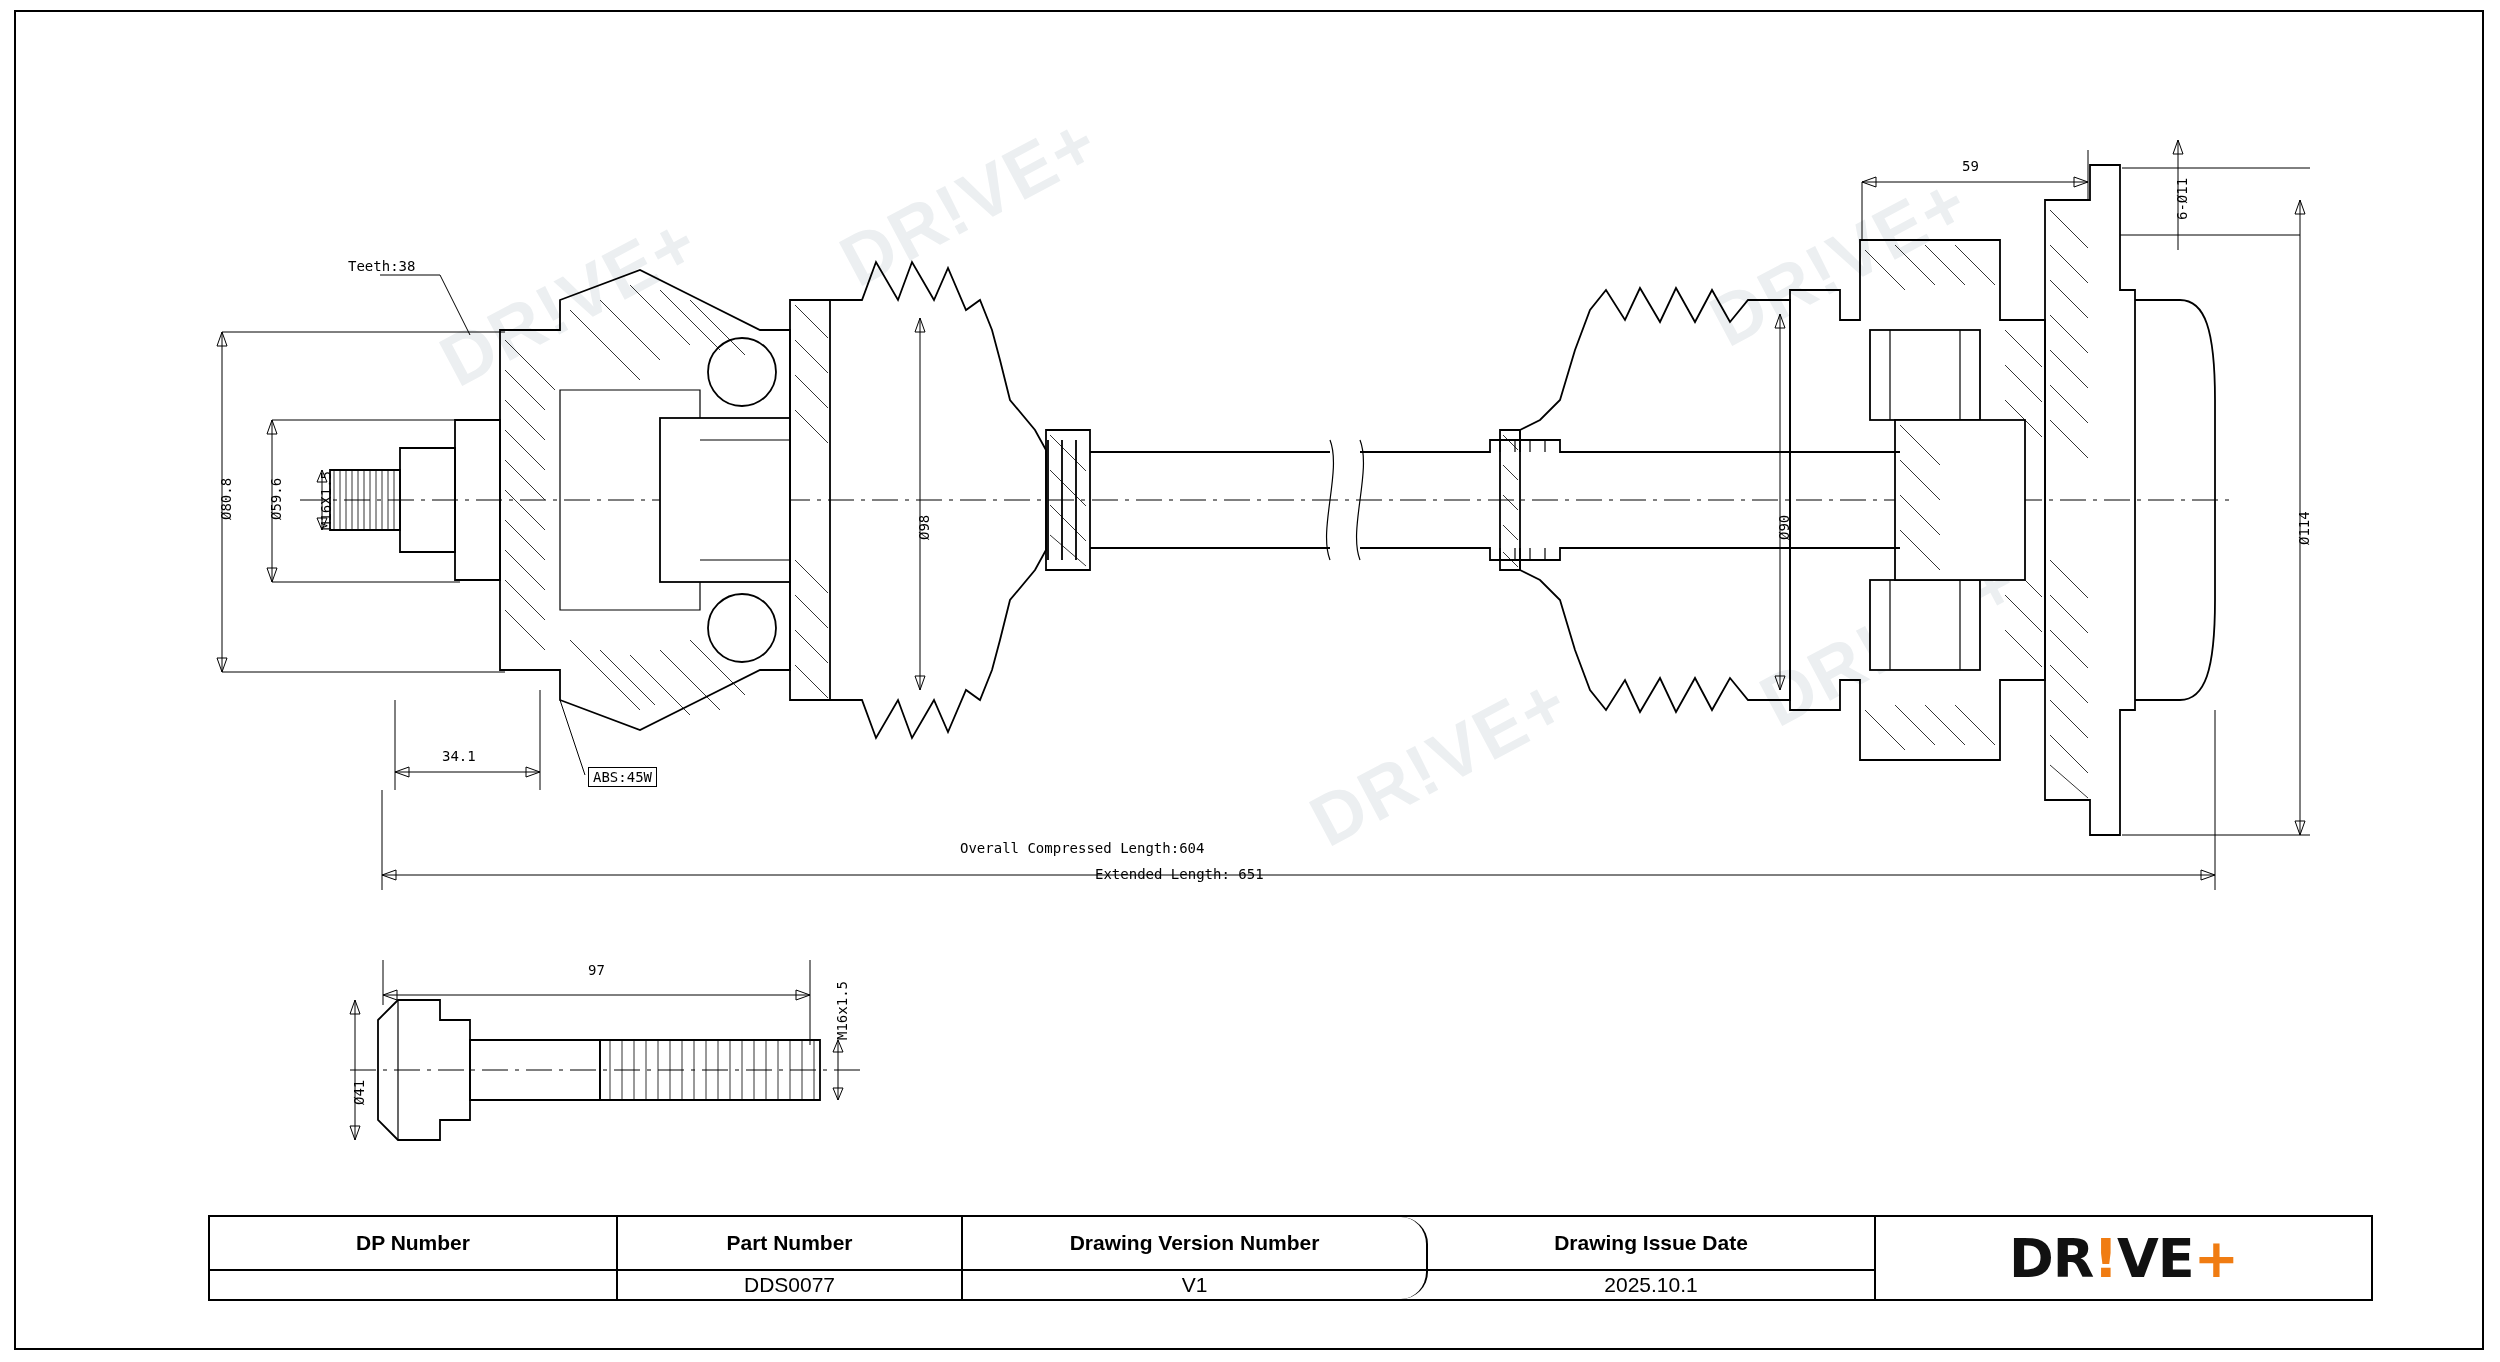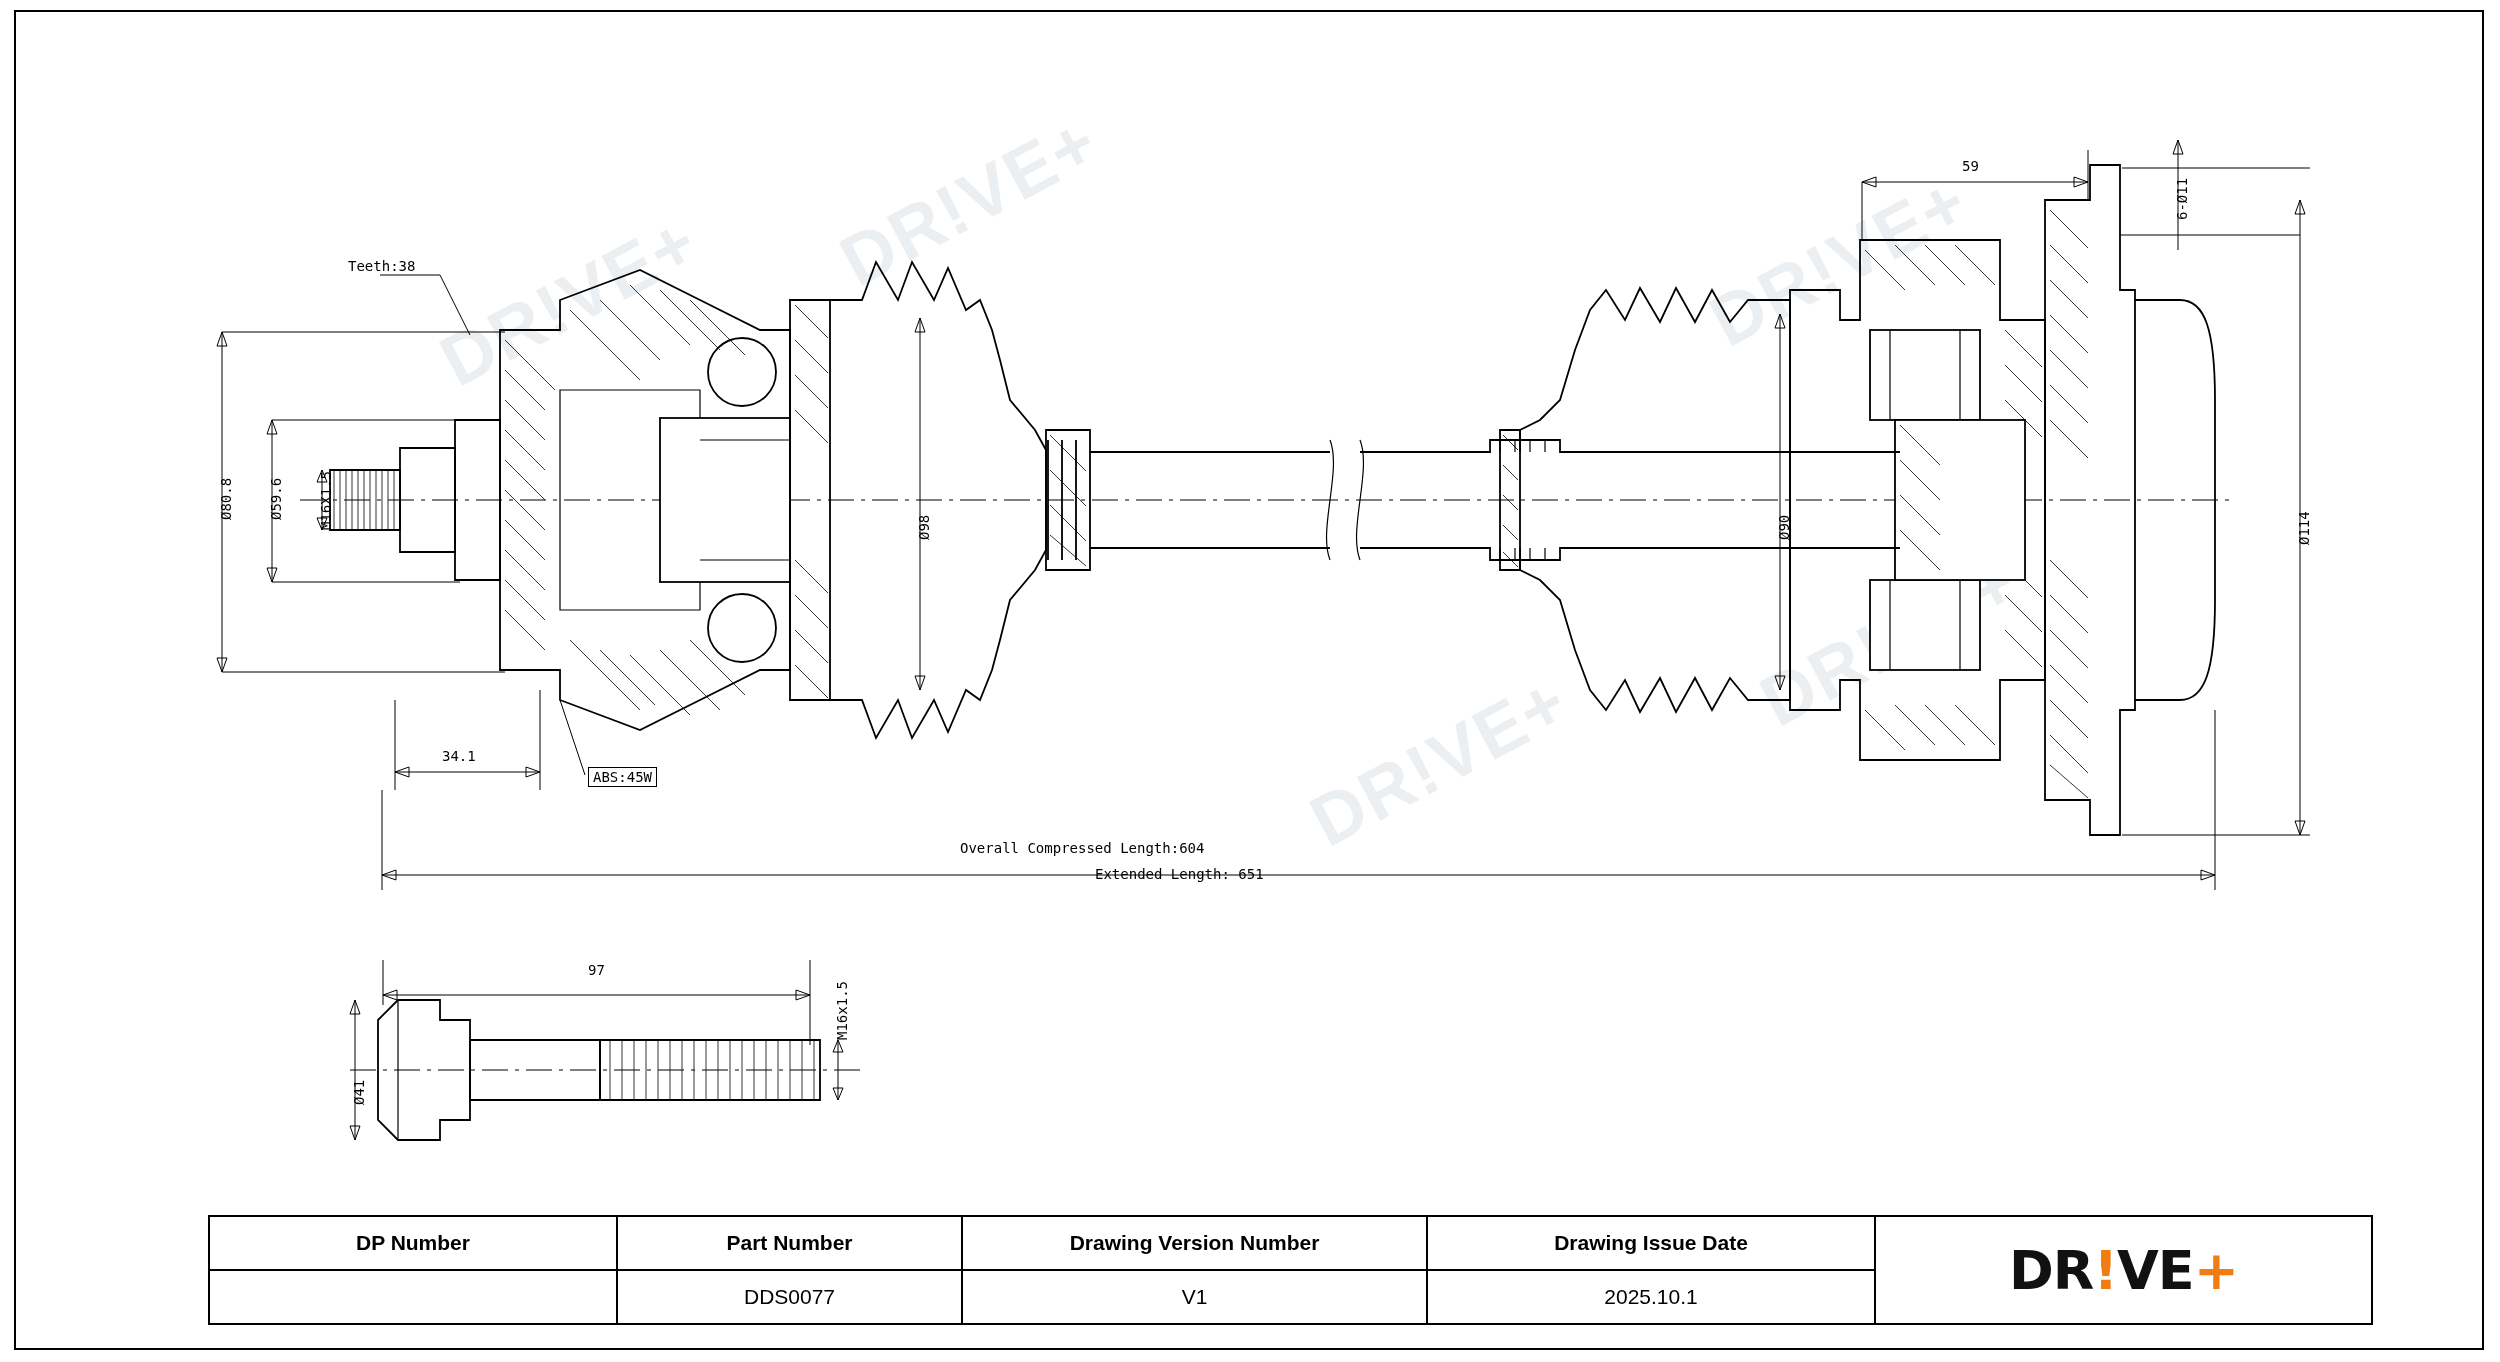--- a/index.html
+++ b/index.html
@@ -4,21 +4,21 @@
 <style>
   html,body{margin:0;padding:0;background:#ffffff;}
   body{width:2500px;height:1362px;font-family:"Liberation Sans",sans-serif;color:#000;overflow:hidden;}
   #sheet{position:relative;width:2500px;height:1362px;background:#fff;}
   .frame{position:absolute;left:14px;top:10px;width:2470px;height:1340px;border:2px solid #000;box-sizing:border-box;}
   .lbl{position:absolute;font-size:15px;color:#000;white-space:nowrap;font-family:"Liberation Sans",sans-serif;}
   .lbl.mono{font-family:"DejaVu Sans Mono",monospace;font-size:14px;}
   .vert{transform:rotate(-90deg);transform-origin:0 0;}
   .wm{position:absolute;font-weight:bold;color:#eceff1;font-size:72px;letter-spacing:2px;transform:rotate(-28deg);user-select:none;}
   
-  #titleblock{position:absolute;left:208px;top:1215px;width:2165px;height:110px;border:2px solid #000;box-sizing:border-box;display:flex;}
+  #titleblock{position:absolute;left:208px;top:1215px;width:2165px;height:86px;border:2px solid #000;box-sizing:border-box;display:flex;}
   #titleblock .col{border-right:2px solid #000;box-sizing:border-box;display:flex;flex-direction:column;}
   #titleblock .col:last-child{border-right:none;}
   .cellh{flex:0 0 52px;display:flex;align-items:center;justify-content:center;border-bottom:2px solid #000;font-weight:bold;font-size:21px;}
   .cellv{flex:1;display:flex;align-items:center;justify-content:center;font-size:21px;}
   .logo{flex:1;display:flex;align-items:center;justify-content:center;}
   .logotext{font-size:54px;font-weight:bold;letter-spacing:-1px;font-family:"DejaVu Sans",sans-serif;}
   .lo-dr{color:#111;}
   .lo-bang{color:#f07c12;}
   .lo-ive{color:#111;}
   .lo-plus{color:#f07c12;}
@@ -330,21 +330,21 @@
   <div class="lbl mono vert" style="left:351px;top:1105px;">Ø41</div>
 
   <div id="titleblock">
     <div class="col" style="flex:0 0 408px;">
       <div class="cellh">DP Number</div>
     </div>
     <div class="col" style="flex:0 0 345px;">
       <div class="cellh">Part Number</div>
       <div class="cellv">DDS0077</div>
     </div>
-    <div class="col" style="flex:0 0 465px;">
+    <div class="col" style="flex:0 0 465px;border-radius:27px;">
       <div class="cellh">Drawing Version Number</div>
       <div class="cellv">V1</div>
     </div>
     <div class="col" style="flex:0 0 448px;">
       <div class="cellh">Drawing Issue Date</div>
       <div class="cellv">2025.10.1</div>
     </div>
     <div class="col" style="flex:1;">
       <div class="logo">
         <span class="logotext">

